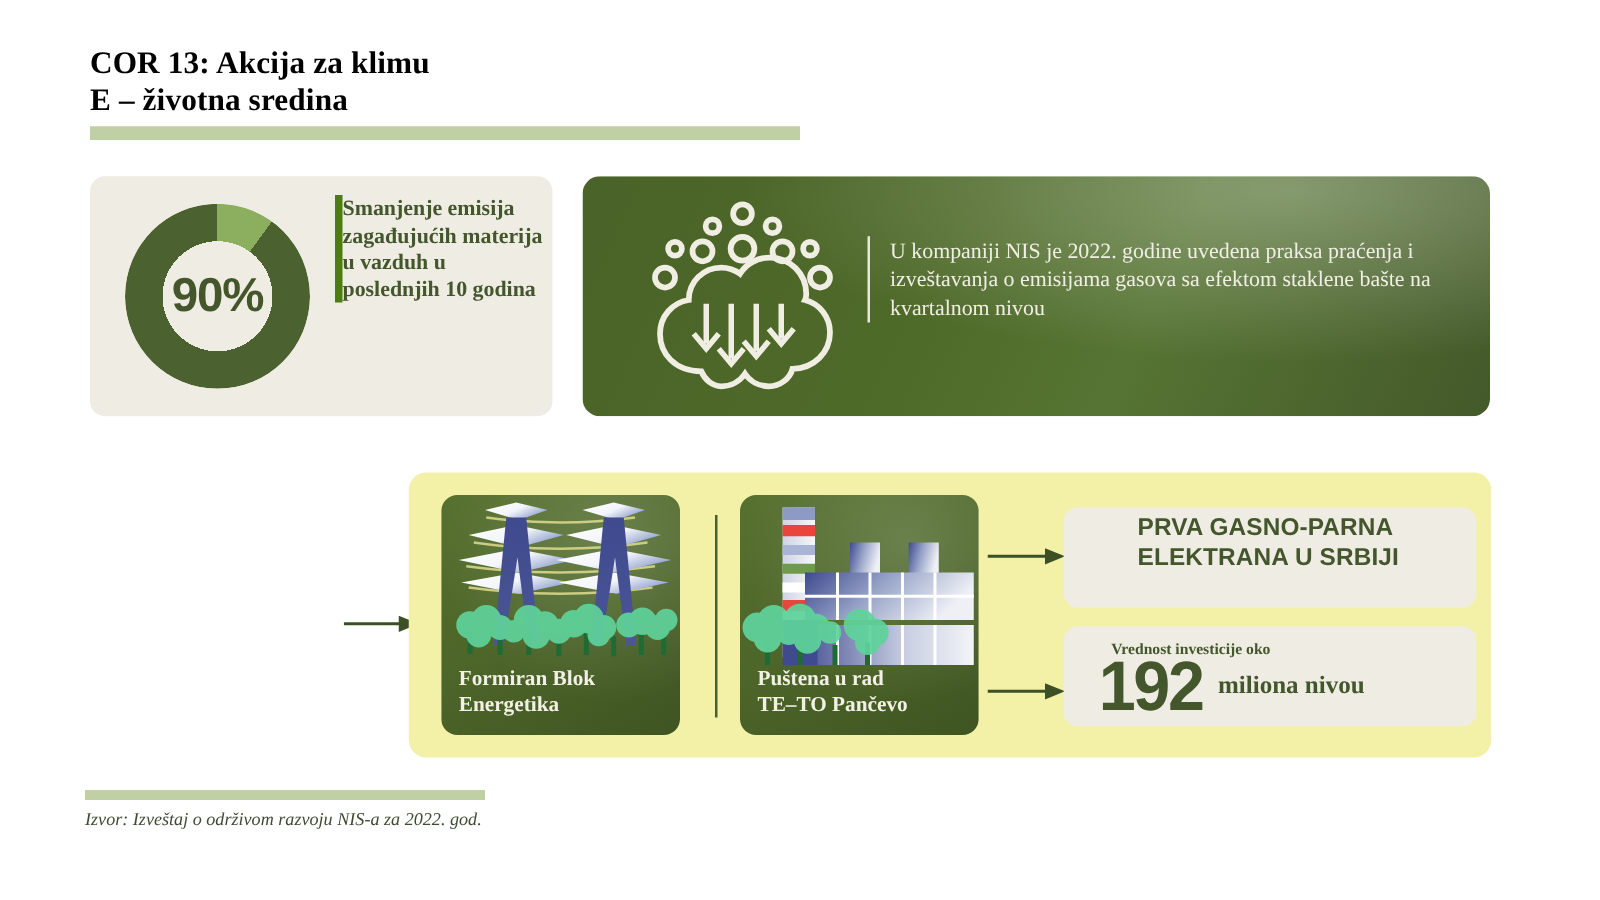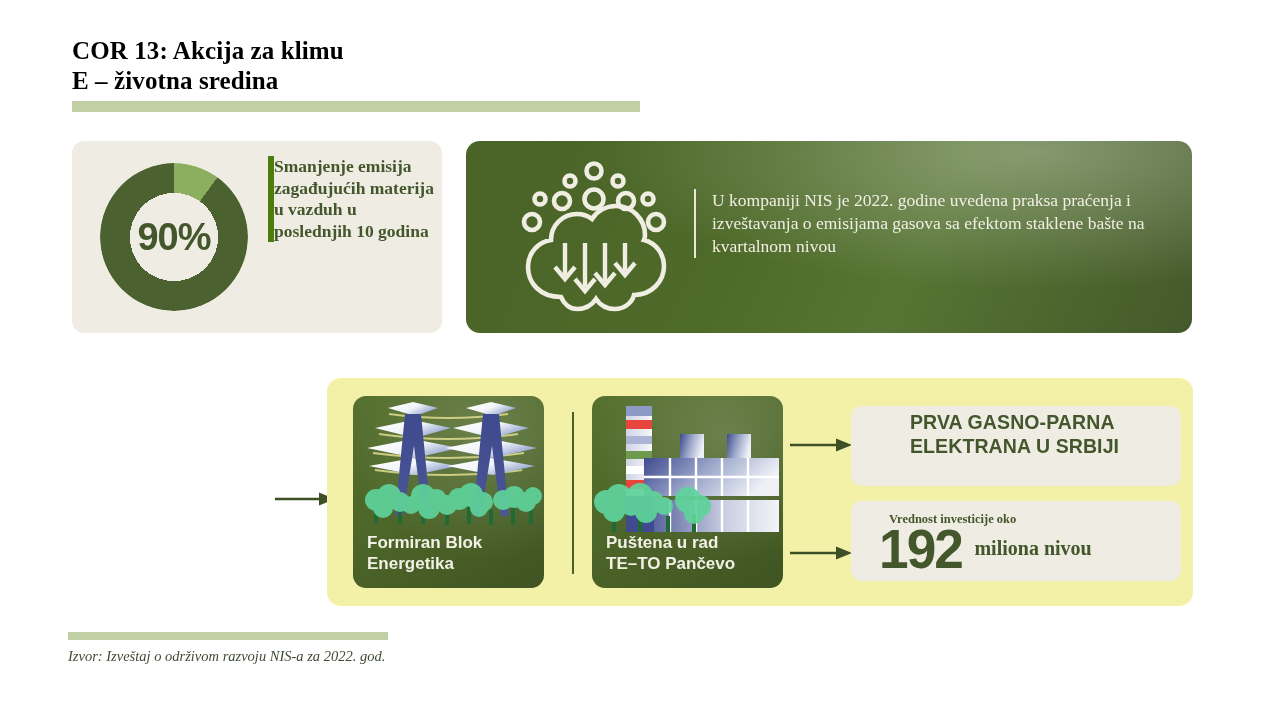--- a/index.html
+++ b/index.html
@@ -91,21 +91,21 @@
     position:absolute;top:396px;width:191px;height:192px;border-radius:13px;
     overflow:hidden;
     background:
       radial-gradient(ellipse 120% 110% at 70% 20%, rgba(255,255,255,.16), rgba(255,255,255,0) 60%),
       linear-gradient(150deg,#55702e 0%,#4d6629 48%,#3f5422 100%);
   }
   #card-energetika{left:353px;}
   #card-pancevo{left:592px;}
   .pic-caption{
     position:absolute;left:14px;bottom:14px;right:8px;
-    font-family:Liberation Sans, sans-serif;
+    font-family:Liberation Serif, serif;
     font-weight:bold;font-size:17px;line-height:21px;color:#f2f0e5;
   }
   .card-divider{
     position:absolute;left:572px;top:412px;width:2px;height:162px;background:#4b6029;
   }
 
   .result-box{
     position:absolute;left:851px;width:330px;
     background:#efede3;border-radius:11px;
   }

